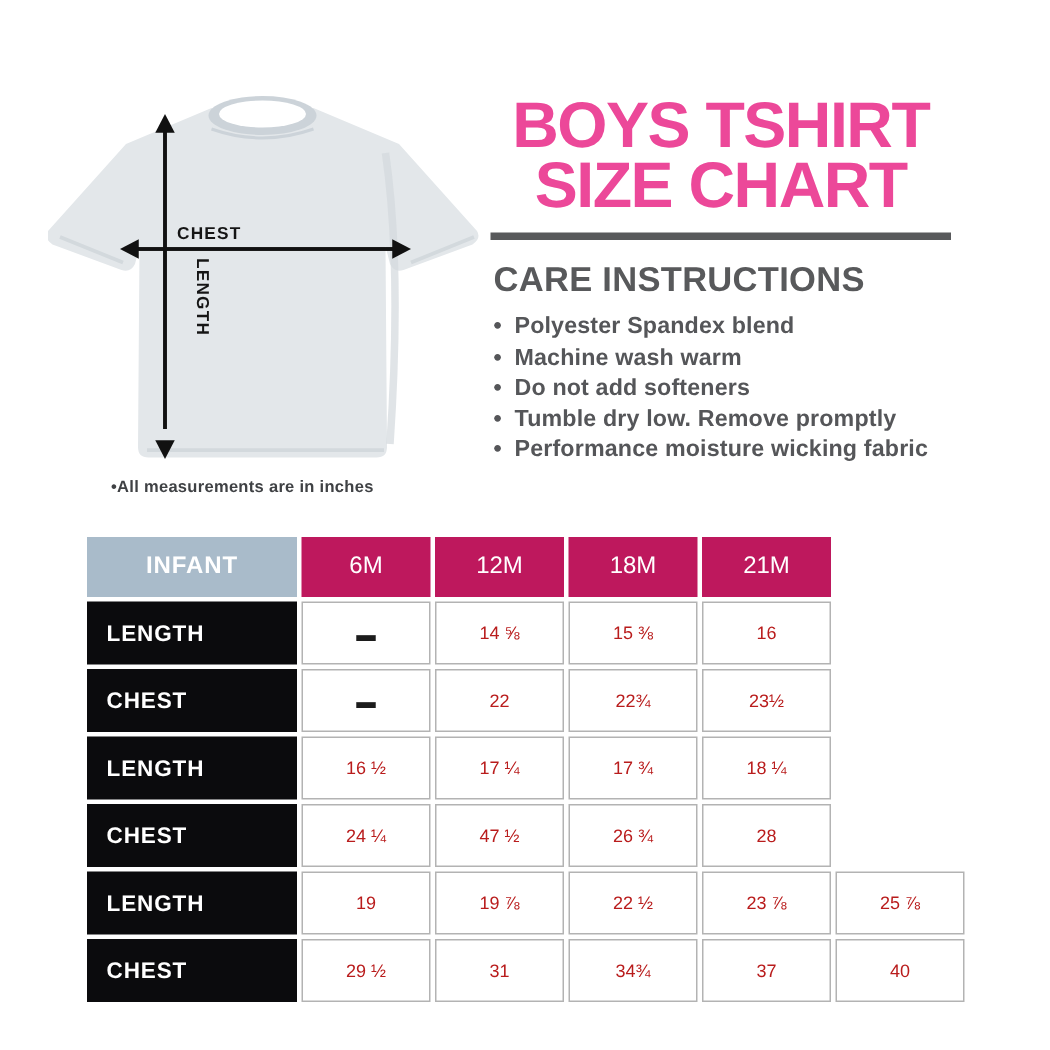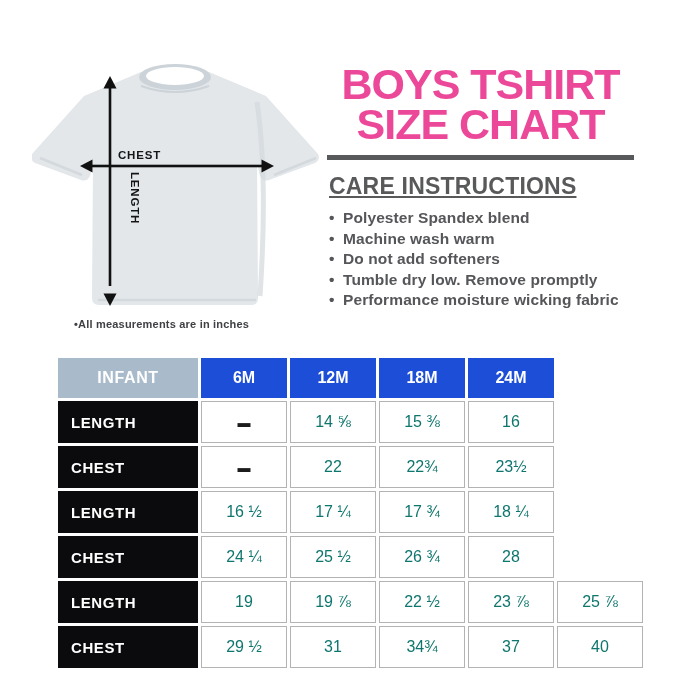--- a/index.html
+++ b/index.html
@@ -13,44 +13,44 @@
     margin:0 0 0 42px;font-size:11px;font-weight:bold;color:#3f4144;letter-spacing:.2px;
   }
   
   .right-panel{position:absolute;left:327px;top:64px;width:307px;}
   .main-title{
     margin:0;text-align:center;font-size:43px;line-height:40px;font-weight:bold;
     color:#ec4899;letter-spacing:-1px;white-space:nowrap;
   }
   .title-rule{height:5px;background:#58595b;margin-top:11px;}
   .care-heading{
-    margin:13px 0 0 2px;font-size:23px;font-weight:bold;color:#58595b;letter-spacing:.2px;text-decoration:underline;
+    margin:13px 0 0 2px;font-size:23px;font-weight:bold;color:#58595b;letter-spacing:.2px;
   }
   .care-list{list-style:none;margin:8px 0 0 2px;padding:0;}
   .care-list li{
     display:flex;align-items:baseline;font-size:15.5px;line-height:20.5px;
     font-weight:bold;color:#555659;letter-spacing:.1px;
   }
   .bullet{width:14px;flex:0 0 14px;color:#555659;}
   
   .size-table{
     position:absolute;left:55px;top:355px;border-collapse:separate;border-spacing:3px;
     table-layout:fixed;
   }
   .size-table td{height:32px;padding:4px;text-align:center;vertical-align:middle;}
   .col-label{width:140px;}
   .col-data{width:86px;}
   .cell.sec-label{background:#a9bbca;color:#fff;font-weight:bold;font-size:16px;letter-spacing:.6px;}
   .cell.row-label{
     background:#0b0b0d;color:#fff;font-weight:bold;font-size:15px;letter-spacing:.6px;
     text-align:left;padding-left:13px;
   }
-  .cell.head{background:#1d4ed8;color:#fff;font-weight:bold;font-size:16px;}
+  .cell.head{background:#be185d;color:#fff;font-weight:normal;font-size:16px;}
   .cell.head.two-line{font-size:13px;line-height:13px;}
-  .cell.val{background:#fff;border:1px solid #b3b3b3;color:#0f766e;font-size:16px;}
+  .cell.val{background:#fff;border:1px solid #b3b3b3;color:#b91c1c;font-size:12px;}
   .cell.val.dash{font-size:13px;color:#1c1c1c;}
   .cell.ghost{background:transparent;border:none;}
 </style>
 </head>
 <body>
 
 <div class="page">
 
   <div class="shirt-panel">
     <svg width="292" height="256" viewBox="0 0 292 256">
@@ -130,21 +130,21 @@
         <col class="col-data">
         <col class="col-data">
         <col class="col-data">
     </colgroup>
     <tbody>
         <tr>
           <td class="cell sec-label">INFANT</td>
           <td class="cell head">6M</td>
           <td class="cell head">12M</td>
           <td class="cell head">18M</td>
-          <td class="cell head">24M</td>
+          <td class="cell head">21M</td>
           <td class="cell ghost"></td>
         </tr>
         <tr>
           <td class="cell row-label">LENGTH</td>
           <td class="cell val dash">▬</td>
           <td class="cell val">14 ⅝</td>
           <td class="cell val">15 ⅜</td>
           <td class="cell val">16</td>
           <td class="cell ghost"></td>
         </tr>
@@ -160,21 +160,21 @@
           <td class="cell row-label">LENGTH</td>
           <td class="cell val">16 ½</td>
           <td class="cell val">17 ¼</td>
           <td class="cell val">17 ¾</td>
           <td class="cell val">18 ¼</td>
           <td class="cell ghost"></td>
         </tr>
         <tr>
           <td class="cell row-label">CHEST</td>
           <td class="cell val">24 ¼</td>
-          <td class="cell val">25 ½</td>
+          <td class="cell val">47 ½</td>
           <td class="cell val">26 ¾</td>
           <td class="cell val">28</td>
           <td class="cell ghost"></td>
         </tr>
         <tr>
           <td class="cell row-label">LENGTH</td>
           <td class="cell val">19</td>
           <td class="cell val">19 ⅞</td>
           <td class="cell val">22 ½</td>
           <td class="cell val">23 ⅞</td>

